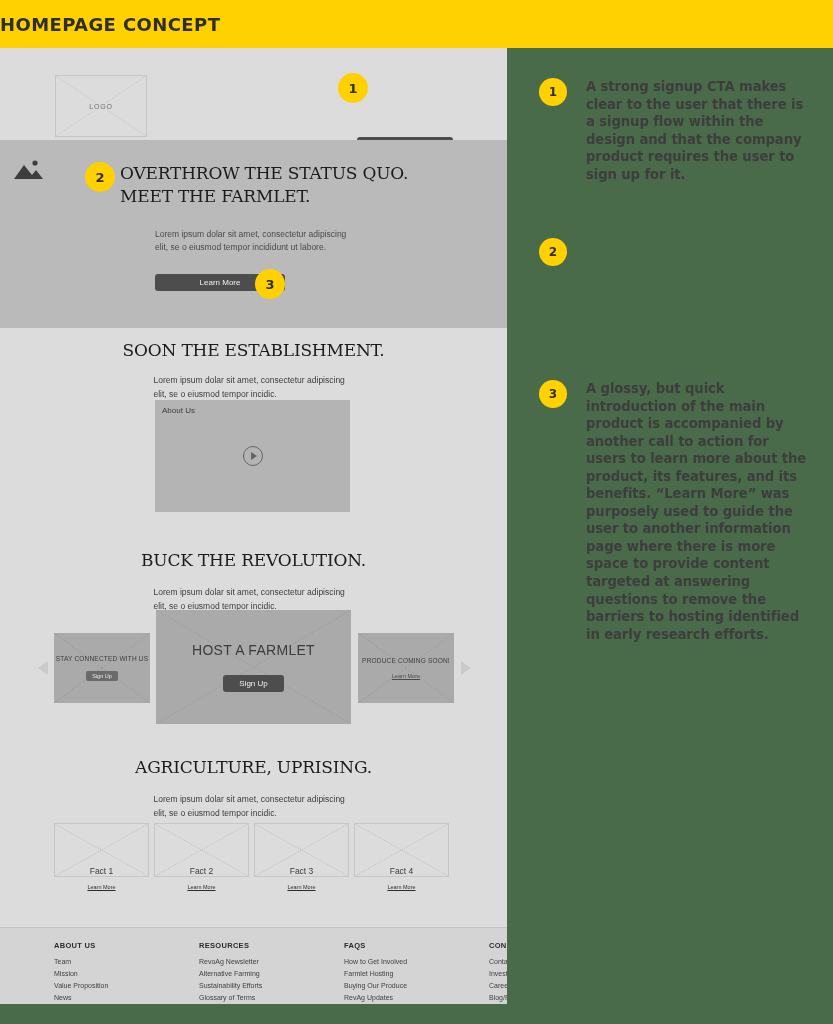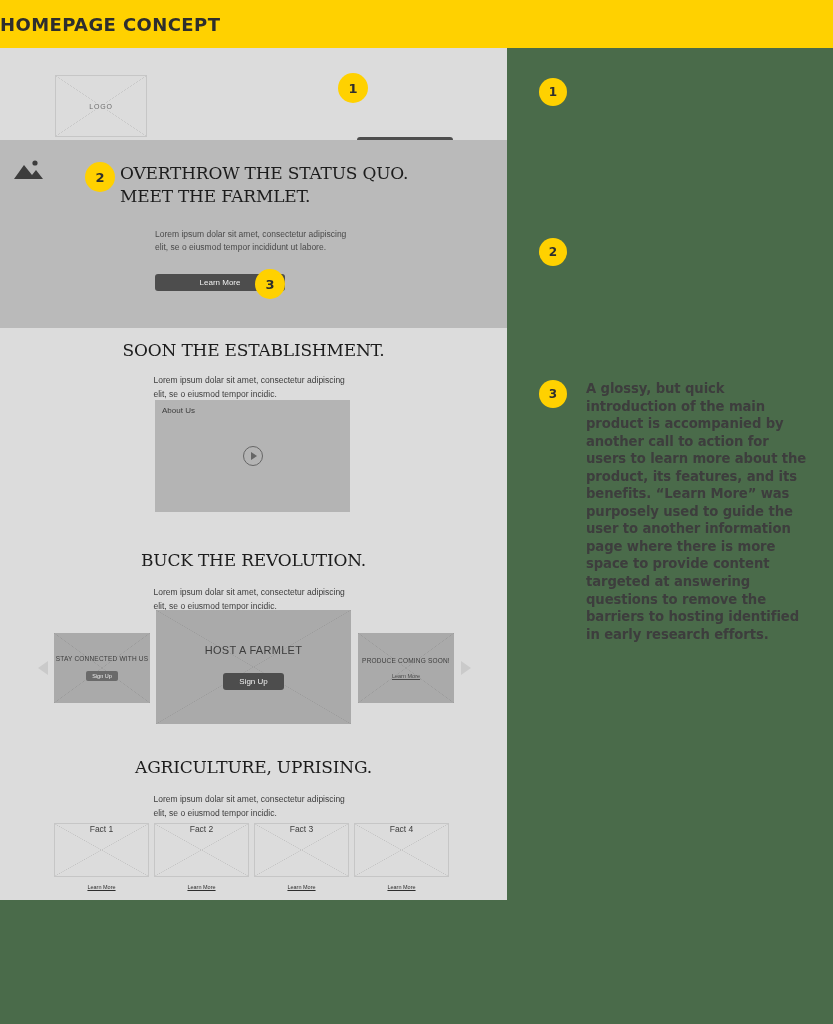--- a/index.html
+++ b/index.html
@@ -17,21 +17,21 @@
     background: #ffd100;
     display: flex; align-items: center; justify-content: flex-start;
   }
   .banner-title {
     font-family: "DejaVu Sans", sans-serif;
     font-weight: bold; font-size: 18px; letter-spacing: 0.4px; color: #2e2e2e;
   }
 
   
   .mock {
-    position: absolute; left: 0; top: 48px; width: 507px; height: 852px;
+    position: absolute; left: 0; top: 48px; width: 507px; height: 956px;
     background: #dcdcdc; overflow: hidden;
   }
 
   
   .mock-header { position: relative; height: 92px; background: #dcdcdc; }
   .logo-box {
     position: absolute; left: 55px; top: 27px; width: 92px; height: 62px;
     background: #dcdcdc; border: 1px solid #c6c6c6;
     display: flex; align-items: center; justify-content: center;
   }
@@ -122,21 +122,21 @@
     background:
       linear-gradient(to top right, transparent calc(50% - 0.4px), #9a9a9a 50%, transparent calc(50% + 0.4px)),
       linear-gradient(to bottom right, transparent calc(50% - 0.4px), #9a9a9a 50%, transparent calc(50% + 0.4px));
   }
   .card-side { width: 96px; height: 70px; }
   .card-main { width: 195px; height: 114px; }
   .card-title {
     position: relative; text-align: center; color: #3c3c3c; line-height: 1.2;
   }
   .card-side .card-title { font-size: 6.5px; letter-spacing: 0.2px; }
-  .card-main .card-title { font-size: 11px; letter-spacing: 0.3px; }
+  .card-main .card-title { font-size: 14px; letter-spacing: 0.3px; }
   .card-btn-sm {
     position: relative; margin-top: 8px; background: #6a6a6a; color: #ececec;
     font-size: 5.5px; padding: 2px 6px; border-radius: 2px;
   }
   .card-btn-lg {
     position: relative; margin-top: 16px; background: #4d4d4d; color: #f0f0f0;
     font-size: 8px; padding: 4px 16px; border-radius: 3px;
   }
   .card-link-sm {
     position: relative; margin-top: 8px; font-size: 5.5px; color: #4a4a4a;
@@ -149,21 +149,21 @@
   .arrow-left { left: 38px; border-right: 10px solid #cacaca; border-top: 7px solid transparent; border-bottom: 7px solid transparent; }
   .arrow-right { right: 36px; border-left: 10px solid #cacaca; border-top: 7px solid transparent; border-bottom: 7px solid transparent; }
 
   
   .sect-facts { height: 185px; padding-top: 16px; }
   .facts { position: absolute; left: 54px; top: 82px; display: flex; gap: 5px; }
   .fact { width: 95px; display: flex; flex-direction: column; align-items: center; }
   .fact-box {
     position: relative; width: 95px; height: 54px;
     background: #dcdcdc; border: 1px solid #c6c6c6;
-    display: flex; align-items: flex-start; justify-content: center;
+    display: flex; align-items: flex-end; justify-content: center;
   }
   .fact-box .xline {
     position: absolute; left: 0; top: 0; width: 100%; height: 100%;
     background:
       linear-gradient(to top right, transparent calc(50% - 0.4px), #c0c0c0 50%, transparent calc(50% + 0.4px)),
       linear-gradient(to bottom right, transparent calc(50% - 0.4px), #c0c0c0 50%, transparent calc(50% + 0.4px));
   }
   .fact-label { position: relative; font-size: 8.5px; color: #3c3c3c; background: #dcdcdc; padding: 0 4px; }
   .fact-link { margin-top: 7px; font-size: 5.5px; color: #2e2e2e; text-decoration: underline; }
 
@@ -388,20 +388,21 @@
     </div>
   </div>
 
   <div class="marker marker-1">1</div>
   <div class="marker marker-2">2</div>
   <div class="marker marker-3">3</div>
 
   <div class="panel">
     <div class="note note-1">
       <div class="badge">1</div>
+      <div class="note-text">A strong signup CTA makes clear to the user that there is a signup flow within the design and that the company product requires the user to sign up for it.</div>
     </div>
     <div class="note note-2">
       <div class="badge">2</div>
     </div>
     <div class="note note-3">
       <div class="badge">3</div>
       <div class="note-text">A glossy, but quick introduction of the main product is accompanied by another call to action for users to learn more about the product, its features, and its benefits. “Learn More” was purposely used to guide the user to another information page where there is more space to provide content targeted at answering questions to remove the barriers to hosting identified in early research efforts.</div>
     </div>
   </div>
 

